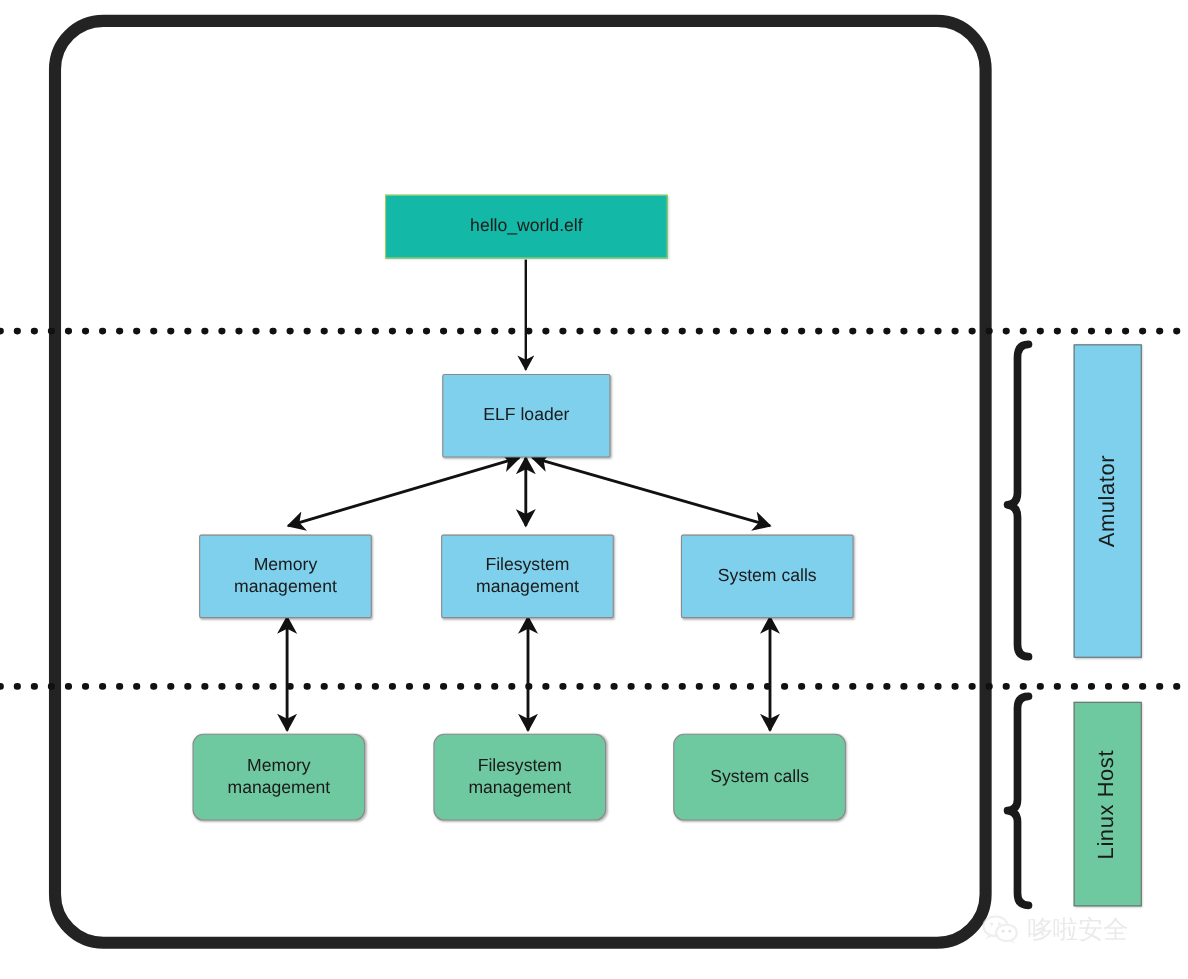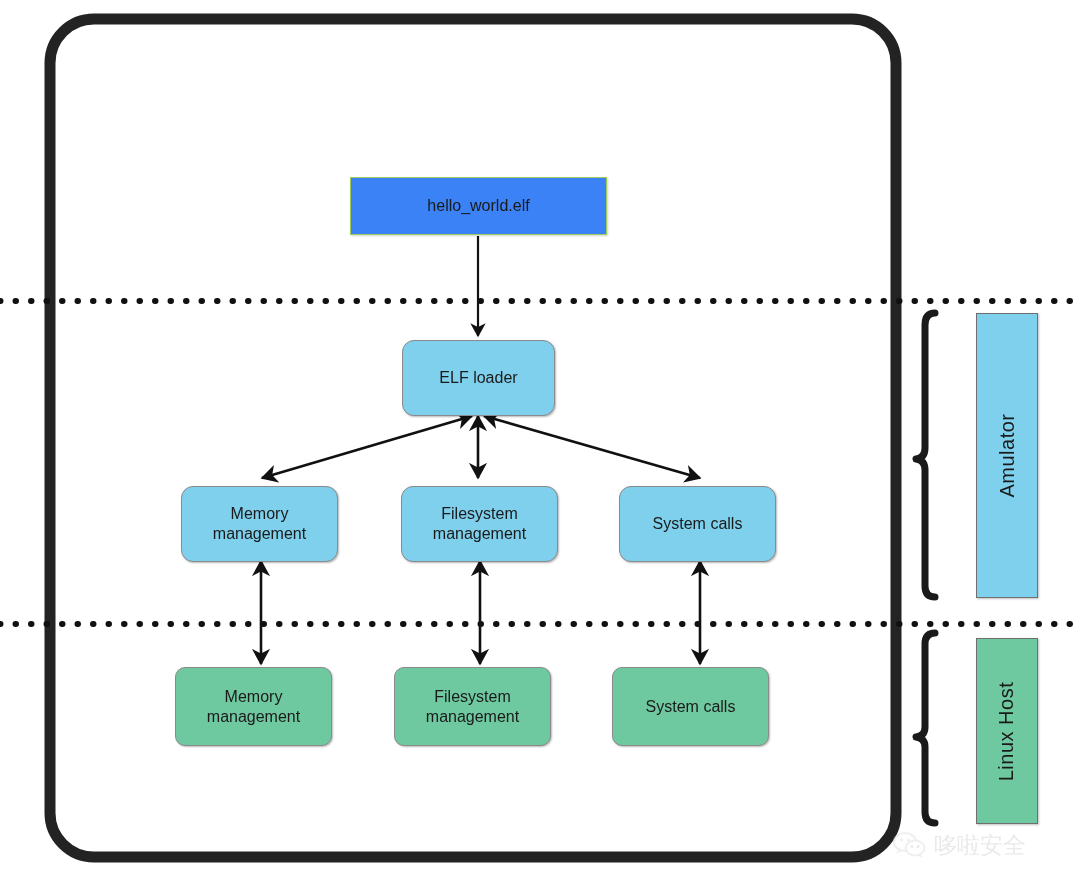--- a/index.html
+++ b/index.html
@@ -31,29 +31,29 @@
     align-items: center;
     justify-content: center;
     text-align: center;
     color: #1a1a1a;
     font-size: 16px;
     line-height: 1.25;
     border: 1px solid #7f7f7f;
     box-shadow: 1px 1px 2px rgba(0,0,0,0.28);
   }
   .node.green-src {
-    background: #3b82f6;
+    background: #14b8a6;
     border: 1px solid #9fcc5a;
     border-radius: 0;
     box-shadow: 1px 1px 2px rgba(0,0,0,0.18);
   }
   .node.blue {
     background: #7ed0ec;
     border-color: #8a8a8a;
-    border-radius: 12px;
+    border-radius: 2px;
   }
   .node.teal {
     background: #6fc9a0;
     border-color: #8a8a8a;
     border-radius: 10px;
   }
   .side-band {
     position: absolute;
     box-sizing: border-box;
     border: 1px solid #6f6f6f;

